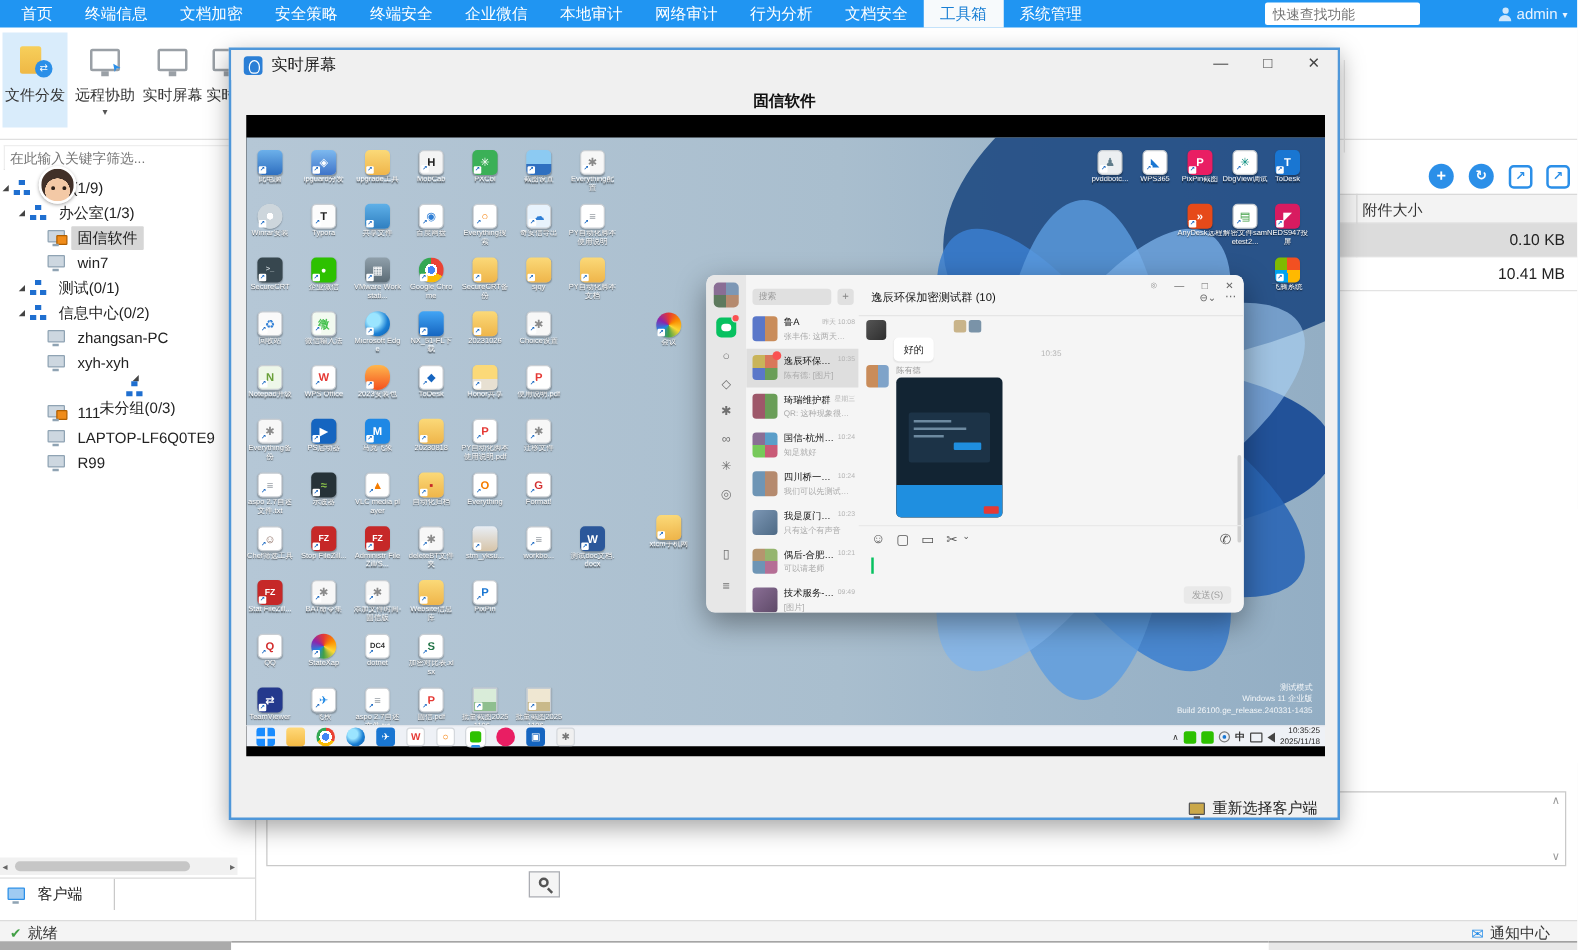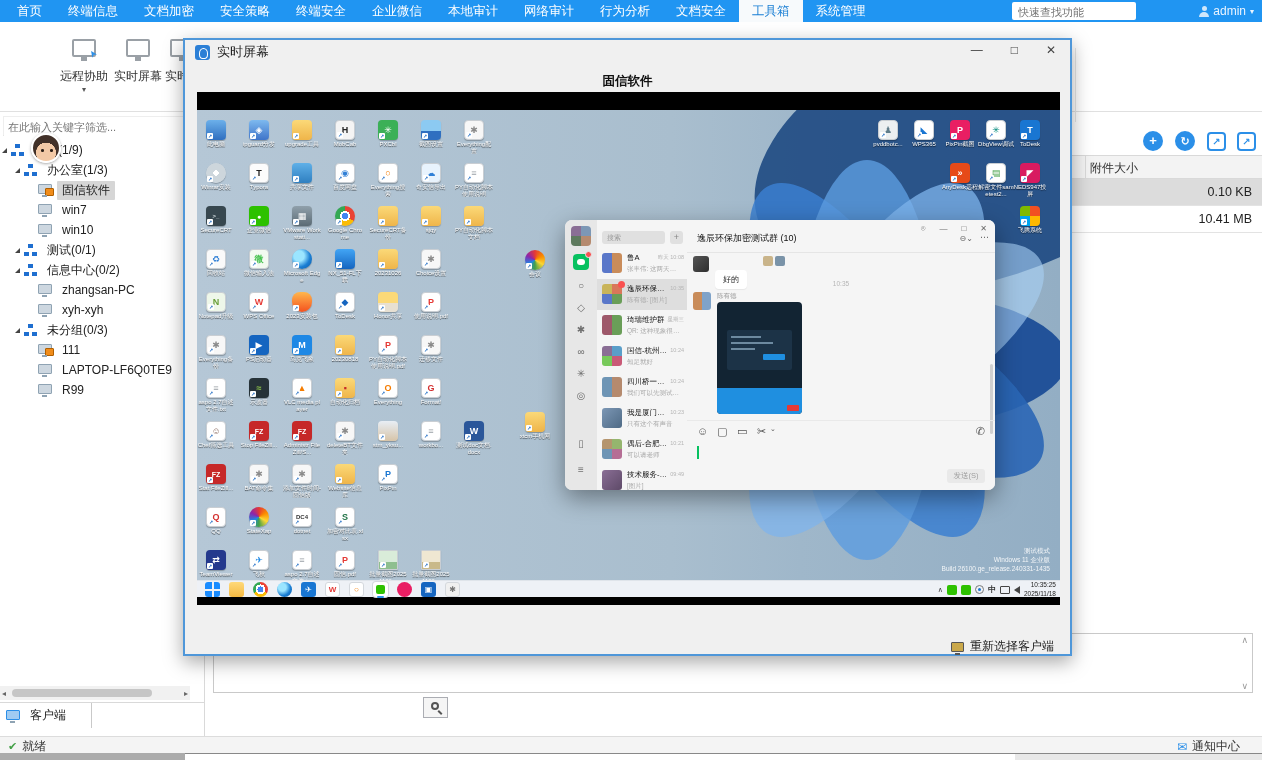--- a/index.html
+++ b/index.html
@@ -179,20 +179,26 @@
   <div class="menu-user" style="z-index:4">
     <span class="user-glyph"></span>
     <span>admin</span>
     <span style="font-size:8px">▾</span>
   </div>
 
   <div class="toolbar" id="ribbon">
     <div class="t-group-label">网管工具</div>
     <div class="t-sep" style="left:420px"></div>
     <div class="t-sep" style="left:1075px"></div>
+  <div class="t-item active" style="left: 2px; width: 52px;">
+        <div class="ticon">
+          <div class="ic-fd"></div>
+        </div>
+        <span class="tlabel">文件分发</span>
+      </div>
       <div class="t-item" style="left: 58px; width: 52px;">
         <div class="ticon">
           <div class="ic-mon cursor"></div>
         </div>
         <span class="tlabel">远程协助</span>
         <span class="caret">▾</span>
       </div>
       <div class="t-item" style="left: 112px; width: 52px;">
         <div class="ticon">
           <div class="ic-mon"></div>
@@ -236,46 +242,41 @@
         <div class="tree-row selected" style="padding-left: 28px;">
           <span style="display: inline-block; width: 10px;"></span>
           <span class="mon lock"></span>
           <span class="tree-label">固信软件</span>
         </div>
         <div class="tree-row" style="padding-left: 28px;">
           <span style="display: inline-block; width: 10px;"></span>
           <span class="mon"></span>
           <span class="tree-label">win7</span>
         </div>
-        <div class="tree-row" style="padding-left: 28px;">
-          <span style="display: inline-block; width: 10px;"></span>
-          <span class="mon"></span>
-          <span class="tree-label">win10</span>
-        </div>
         <div class="tree-row" style="padding-left: 15px;">
           <span class="exp"></span>
           <span class="org"></span>
           <span class="tree-label">测试(0/1)</span>
         </div>
         <div class="tree-row" style="padding-left: 15px;">
           <span class="exp"></span>
           <span class="org"></span>
           <span class="tree-label">信息中心(0/2)</span>
         </div>
         <div class="tree-row" style="padding-left: 28px;">
           <span style="display: inline-block; width: 10px;"></span>
           <span class="mon"></span>
           <span class="tree-label">zhangsan-PC</span>
         </div>
         <div class="tree-row" style="padding-left: 28px;">
           <span style="display: inline-block; width: 10px;"></span>
           <span class="mon"></span>
           <span class="tree-label">xyh-xyh</span>
         </div>
-        <div class="tree-row" style="padding-left: 15px;">
+        <div class="tree-row" style="padding-left: 15px; flex-direction: column;">
           <span class="exp"></span>
           <span class="org"></span>
           <span class="tree-label">未分组(0/3)</span>
         </div>
         <div class="tree-row" style="padding-left: 28px;">
           <span style="display: inline-block; width: 10px;"></span>
           <span class="mon lock"></span>
           <span class="tree-label">111</span>
         </div>
         <div class="tree-row" style="padding-left: 28px;">

